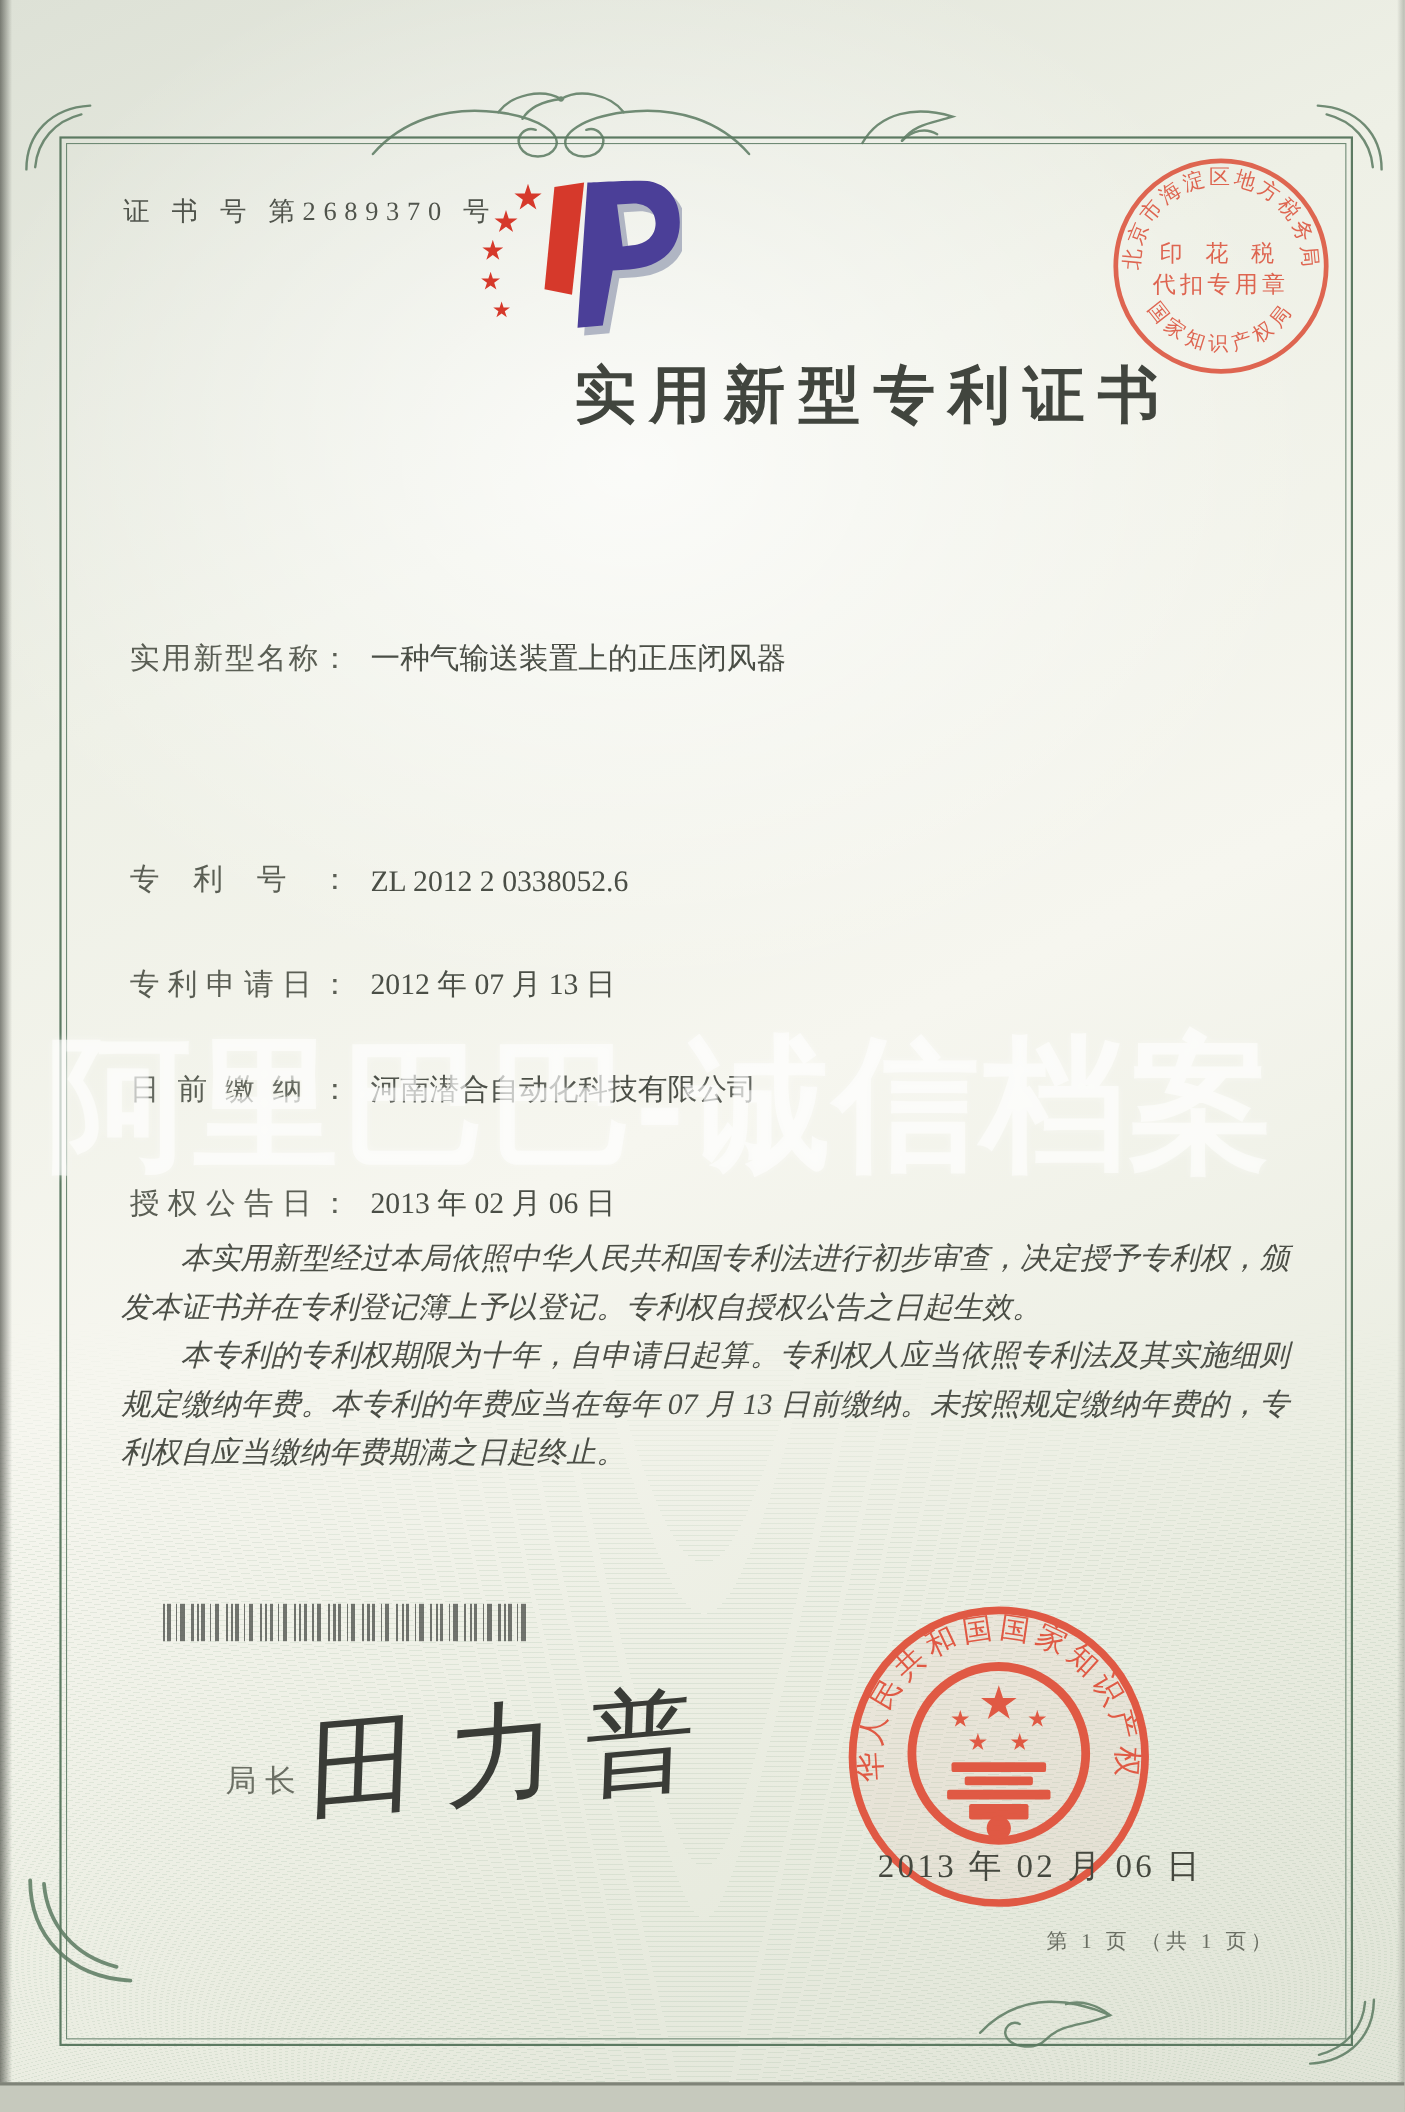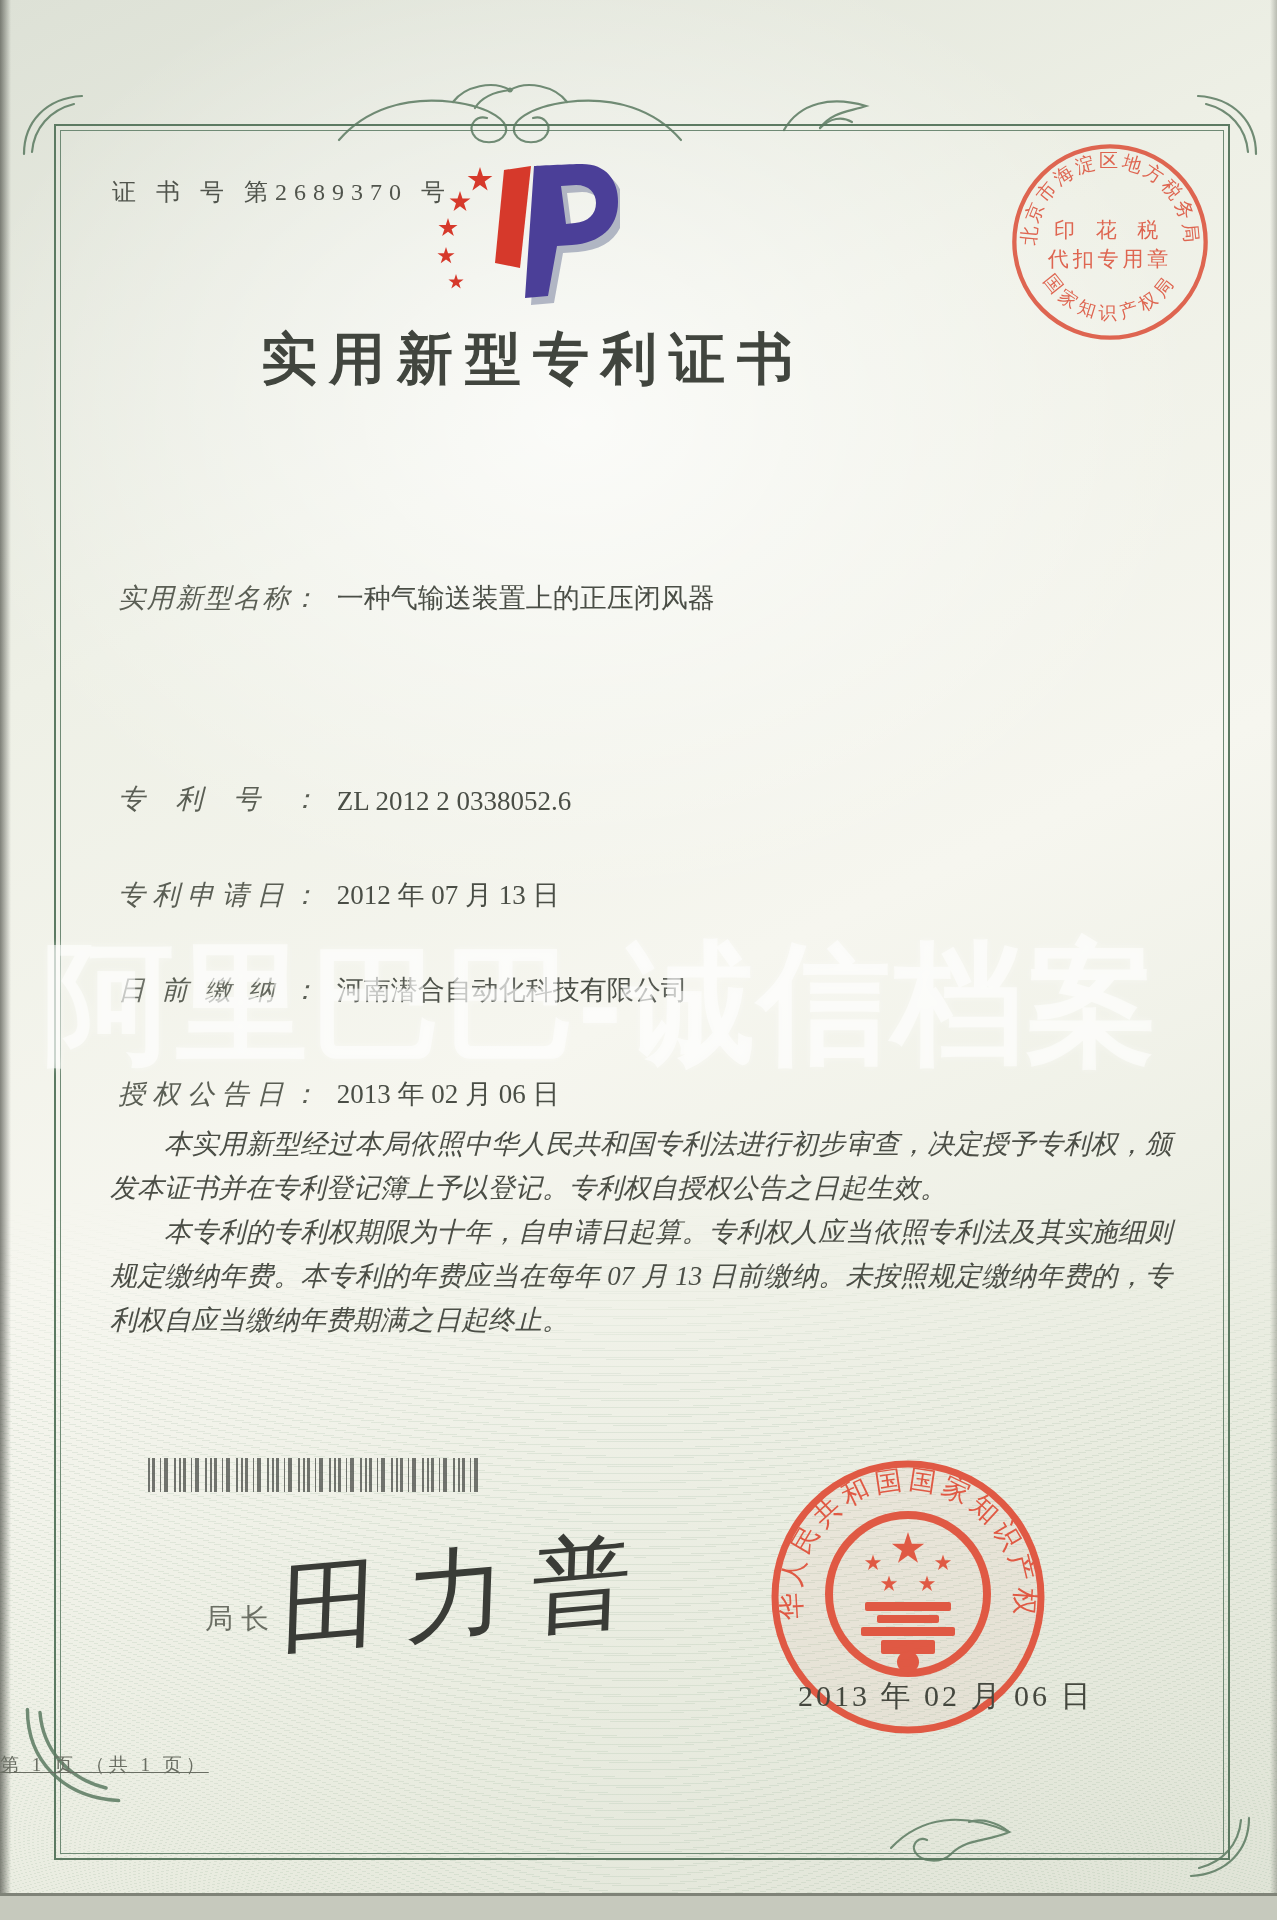--- a/index.html
+++ b/index.html
@@ -29,28 +29,28 @@
     border:2.5px solid #5c7a62;}
   .frame::before{content:"";position:absolute;inset:4px;border:1px solid #6f8a75;}
   
   .orn{position:absolute;stroke:#5b7a61;fill:none;stroke-width:2.2;stroke-linecap:round;opacity:.85;}
   
   .cert-no{position:absolute;left:112px;top:176px;font-size:24px;color:#50544c;
     letter-spacing:7px;}
   
   .logo{position:absolute;left:430px;top:164px;}
   
-  .title{position:absolute;left:0;top:322px;width:1066px;text-align:center;
+  .title{position:absolute;left:0;top:322px;width:1066px;text-align:right;
     font-size:56px;font-weight:600;color:#41453e;letter-spacing:12px;}
   
   .tax-stamp{position:absolute;left:1000px;top:132px;opacity:.88;}
   
   .field{position:absolute;left:118px;font-size:27px;color:#4e524a;white-space:nowrap;}
   .field .fl{display:inline-block;width:200px;text-align:justify;text-align-last:justify;
-    color:#5a5e54;vertical-align:bottom;font-style:italic;}
+    color:#5a5e54;vertical-align:bottom;}
   .field .fv{margin-left:12px;color:#4a4e46;}
   .f1{top:580px}.f2{top:684px}.f3{top:781px}.f4{top:877px}.f5{top:972px}.f6{top:1076px}
   
   .body-text{position:absolute;left:110px;top:1122px;width:1062px;font-style:italic;}
   .body-text p{margin:0;text-indent:2em;font-size:27px;line-height:44px;color:#4b4e46;
     text-align:justify;}
   
   .barcode{position:absolute;left:148px;top:1458px;width:332px;height:34px;opacity:.72;
     background:repeating-linear-gradient(90deg,
       #3f423e 0 2px,transparent 2px 4px,#3f423e 4px 7px,transparent 7px 12px,
@@ -59,22 +59,22 @@
   
   .signer-title{position:absolute;left:205px;top:1600px;font-size:28px;color:#6b6f64;
     letter-spacing:8px;}
   .signature{position:absolute;left:280px;top:1528px;font-size:100px;color:#3a3c37;
     letter-spacing:26px;transform:rotate(-5deg) skewX(-7deg);font-weight:400;}
   
   .seal{position:absolute;left:743px;top:1432px;opacity:.95;}
   .seal-date{position:absolute;left:798px;top:1676px;font-size:30px;color:#45483f;
     letter-spacing:3px;z-index:22;}
   
-  .footer{position:absolute;left:0;top:1752px;width:1160px;text-align:left;
-    font-size:19px;color:#6a6e63;letter-spacing:4px;text-decoration:underline;}
+  .footer{position:absolute;left:0;top:1752px;width:1160px;text-align:right;
+    font-size:19px;color:#6a6e63;letter-spacing:4px;}
   
   .watermark{position:absolute;left:42px;top:916px;z-index:30;white-space:nowrap;
     font-size:132px;font-weight:700;color:rgba(255,255,255,.55);letter-spacing:2px;
     font-family:"Liberation Sans","DejaVu Sans",sans-serif;pointer-events:none;
     text-shadow:0 0 8px rgba(255,255,255,.35);}
   .z-content{z-index:10;} .z-seal{z-index:20;}
 </style>
 </head>
 <body>
 

